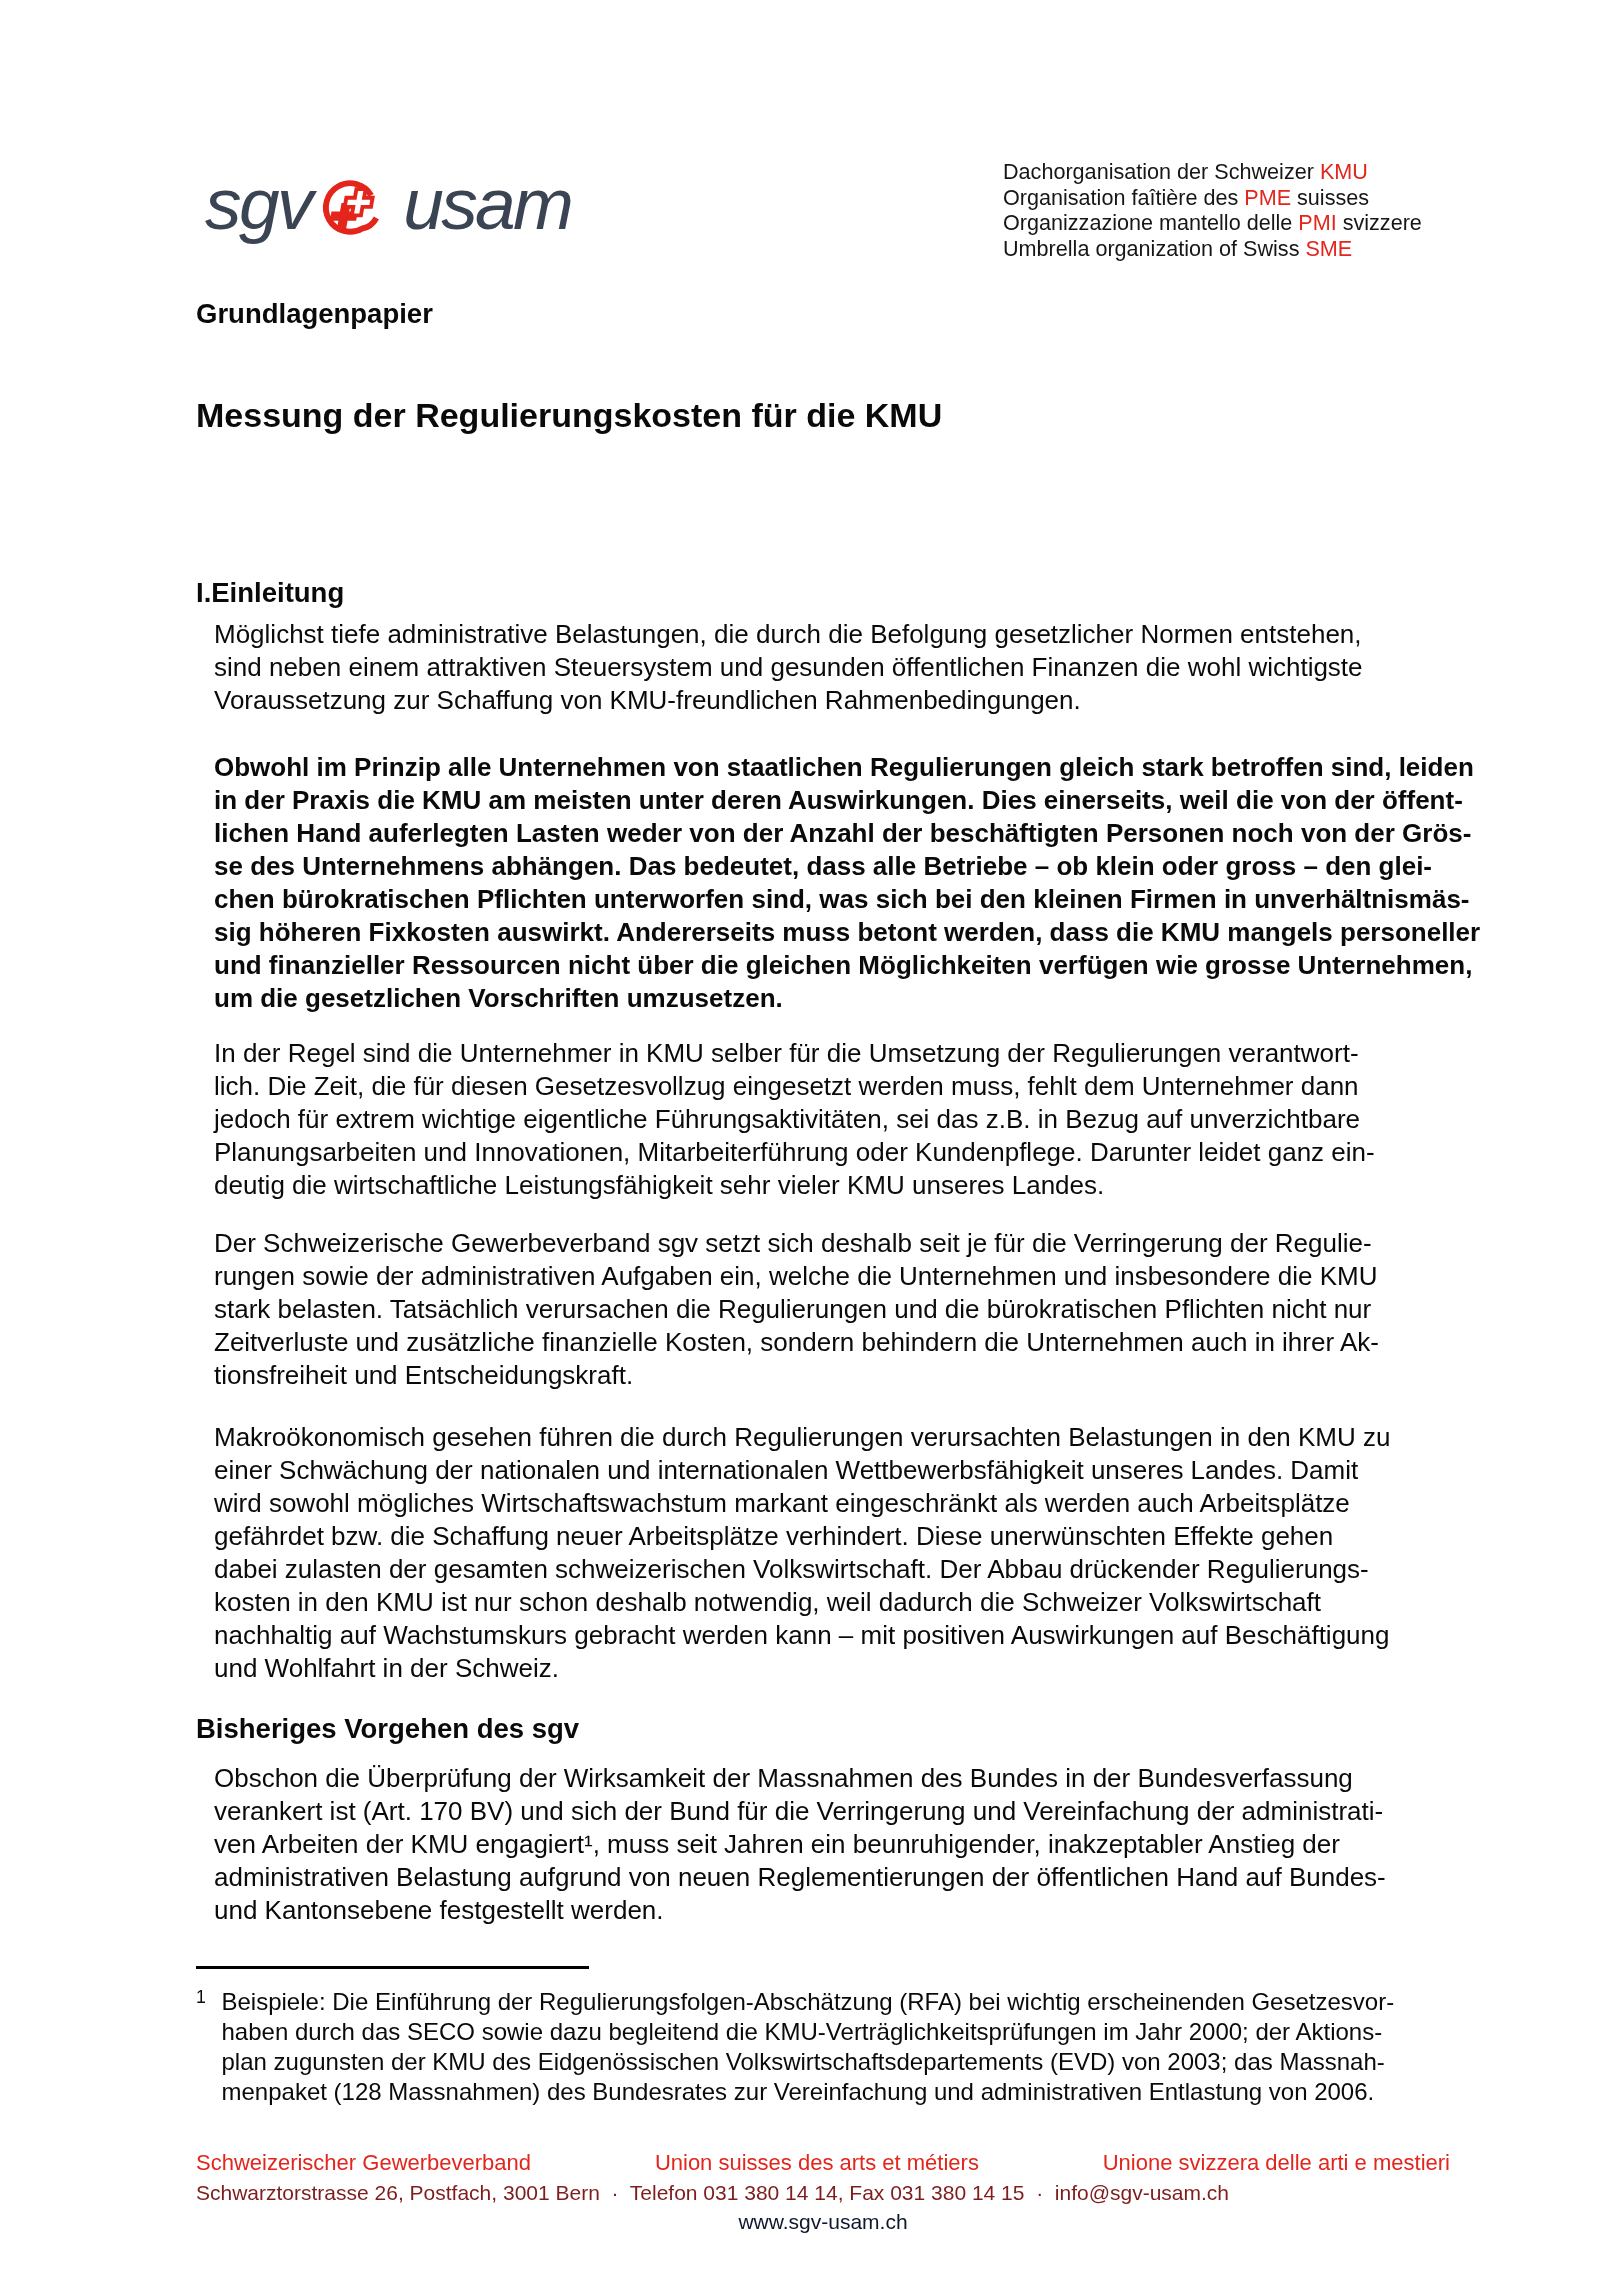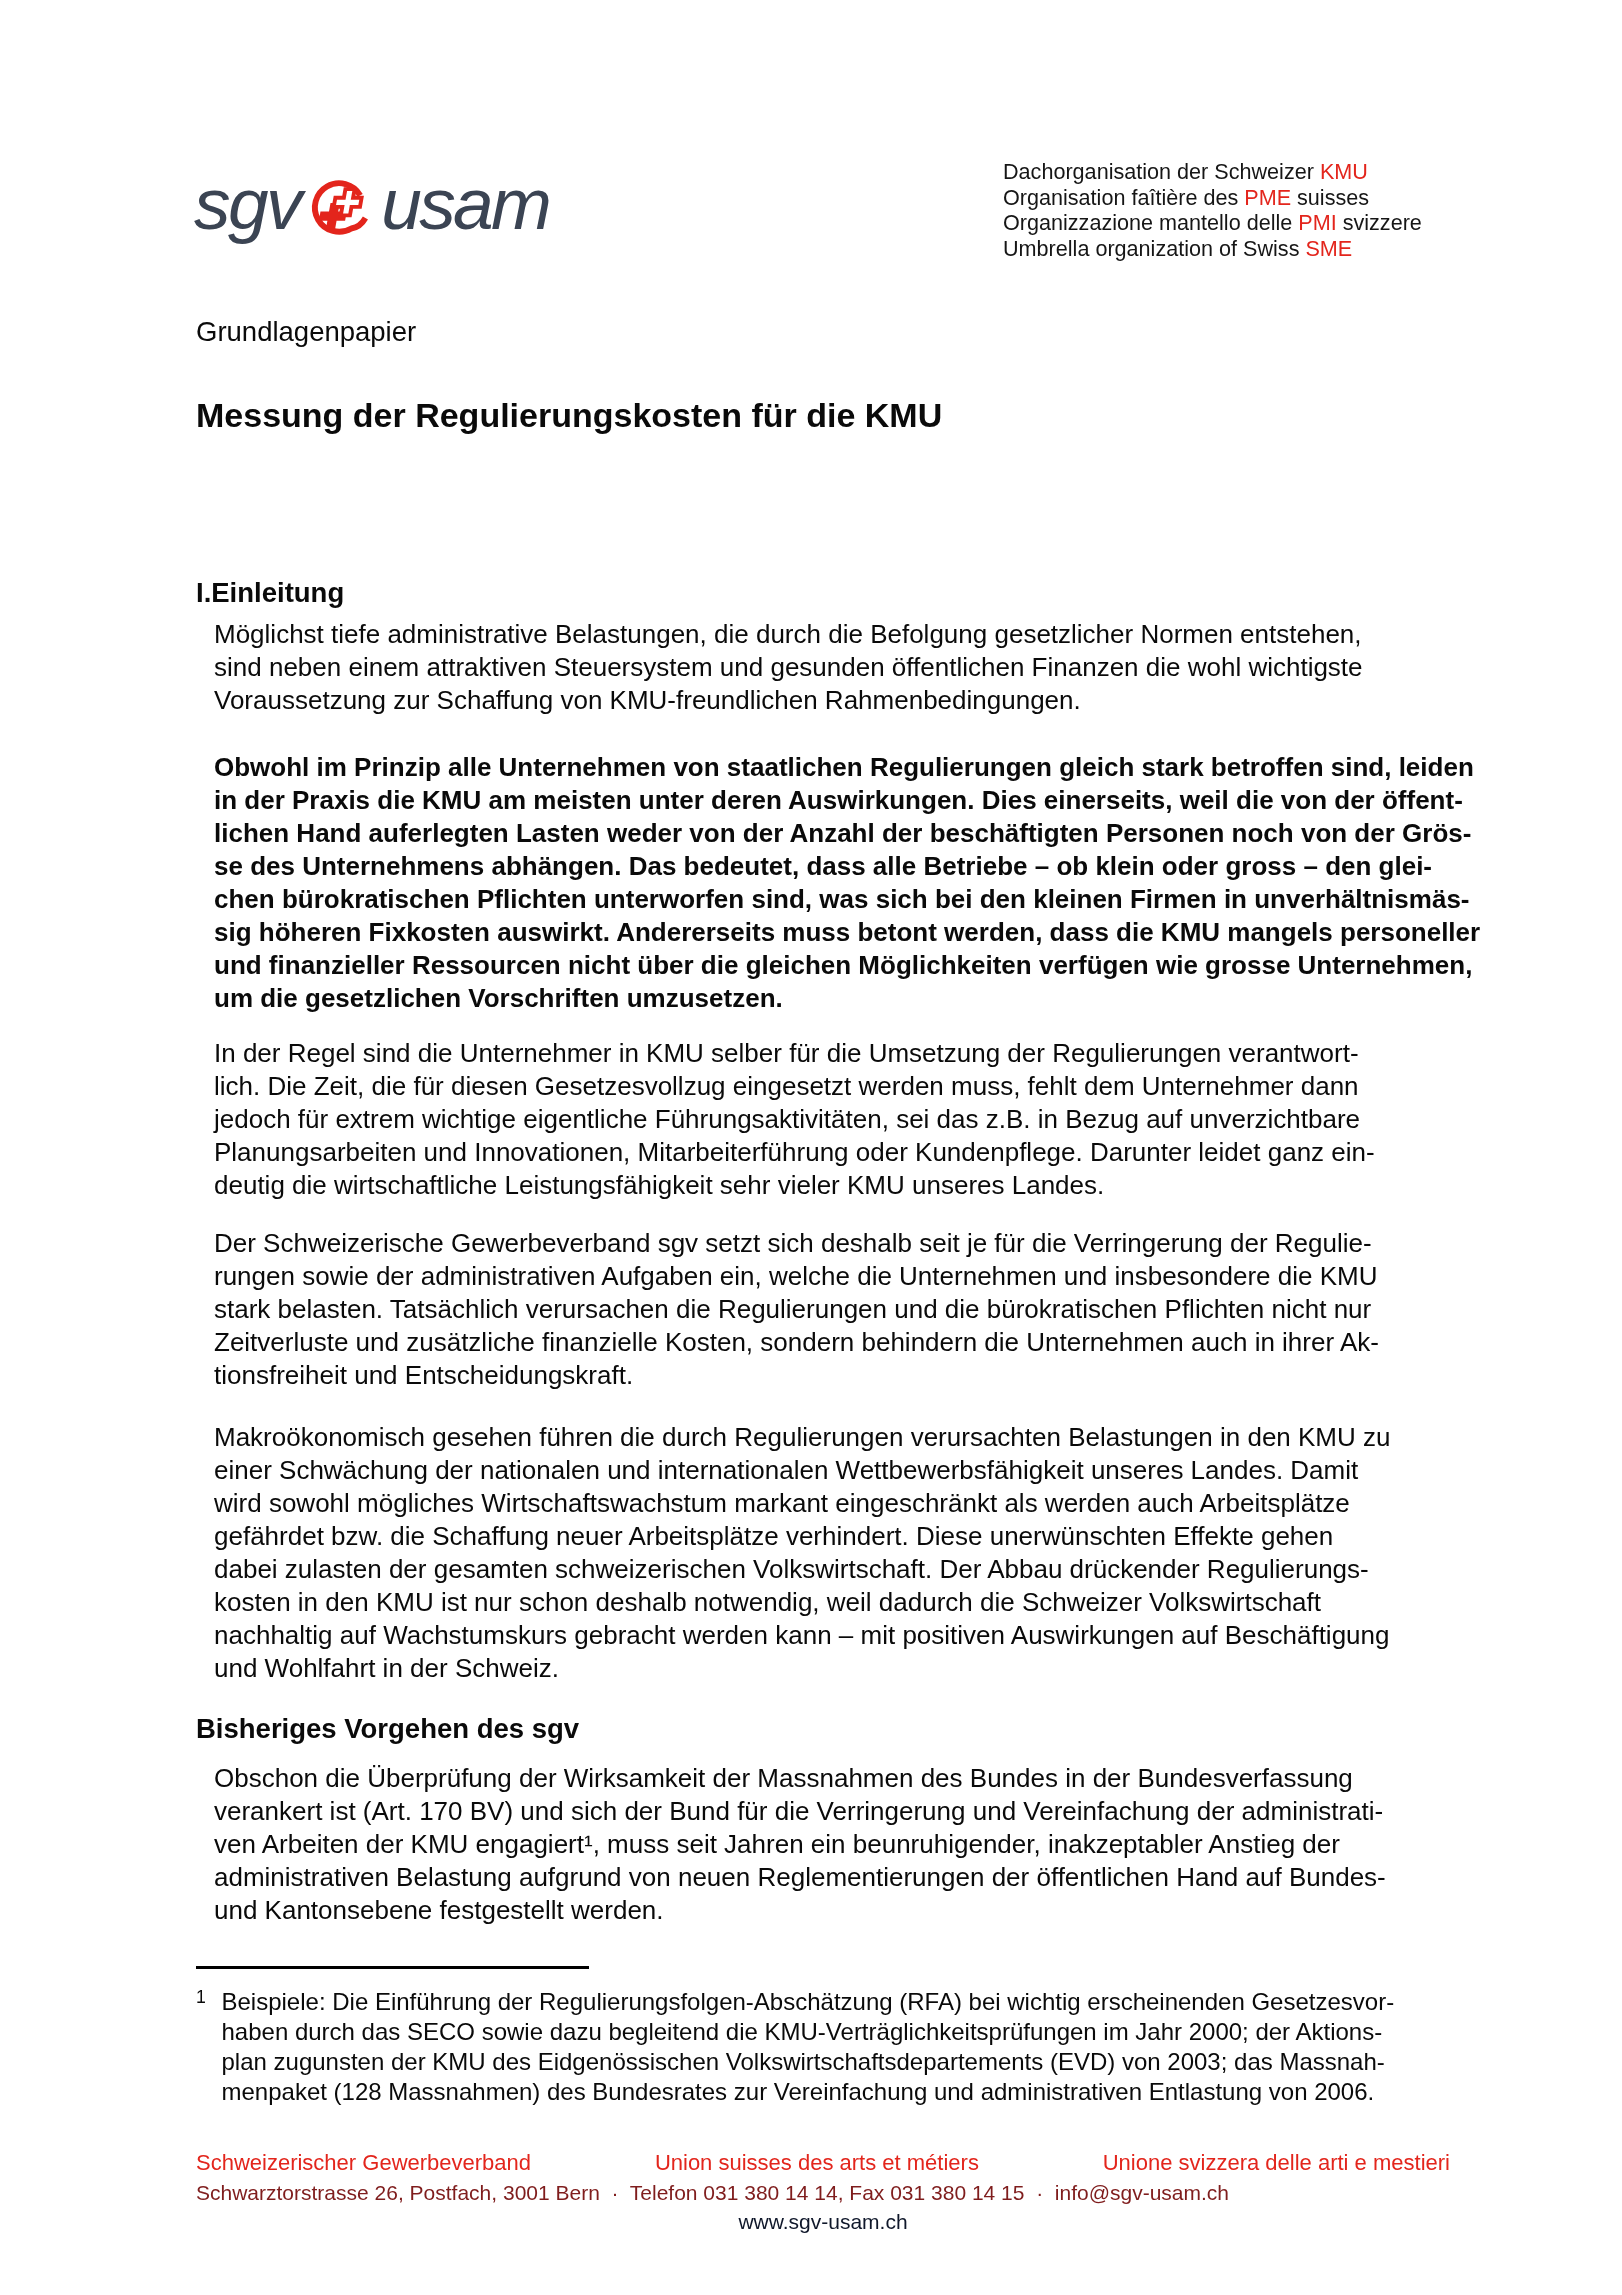--- a/index.html
+++ b/index.html
@@ -3,26 +3,26 @@
 <meta charset="utf-8">
 <style>
   html,body{margin:0;padding:0;background:#e8e8e8;}
   .page{
     position:relative;width:1622px;height:2295px;background:#ffffff;
     font-family:"Liberation Sans",sans-serif;color:#0a0a0a;overflow:hidden;
   }
   
   .logo{position:absolute;left:194px;top:169px;height:77px;display:flex;align-items:center;gap:9.2px;}
   .logo .wordmark{font-style:italic;font-size:73px;line-height:73px;font-weight:500;
-    color:#3b4453;letter-spacing:-2.6px;transform:translateY(-3.9px);}
+    color:#3b4453;letter-spacing:-2.6px;transform:translateY(-3.9px);margin-left:11px;}
   .logo svg{display:block;}
   .org-block{position:absolute;left:1003px;top:159px;font-size:21.6px;line-height:25.5px;color:#161616;}
   .org-block .red{color:#e3251c;margin-top:36px;}
   
-  .kicker{position:absolute;left:196px;top:316px;font-size:27.5px;font-weight:normal;}
+  .kicker{position:absolute;left:196px;top:298px;font-size:27.5px;font-weight:bold;}
   .title{position:absolute;left:196px;top:396px;margin:0;font-size:34px;font-weight:bold;letter-spacing:0;}
   .sec-h{position:absolute;left:196px;top:577px;font-size:27.5px;font-weight:bold;}
   .sec-h .sec-title{}
   .subheading{position:absolute;left:196px;top:1713px;font-size:27.5px;font-weight:bold;}
   
   .para{position:absolute;left:196px;width:1283px;font-size:26px;line-height:33px;color:#0a0a0a;margin-left:18px;}
   .para .ln{white-space:pre;}
   .p1{top:618px;}
   .p2{top:751px;font-weight:bold;}
   .p3{top:1037px;}

